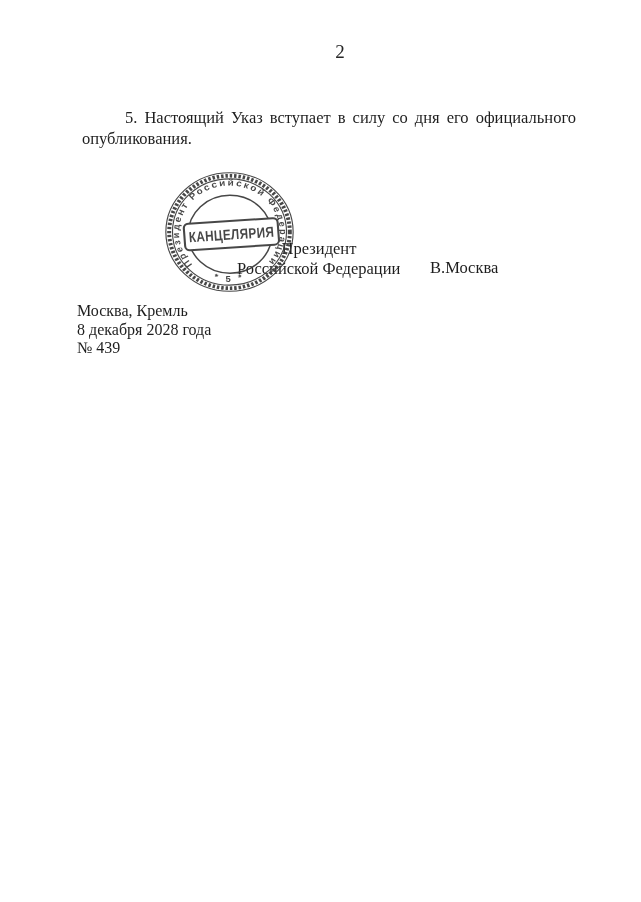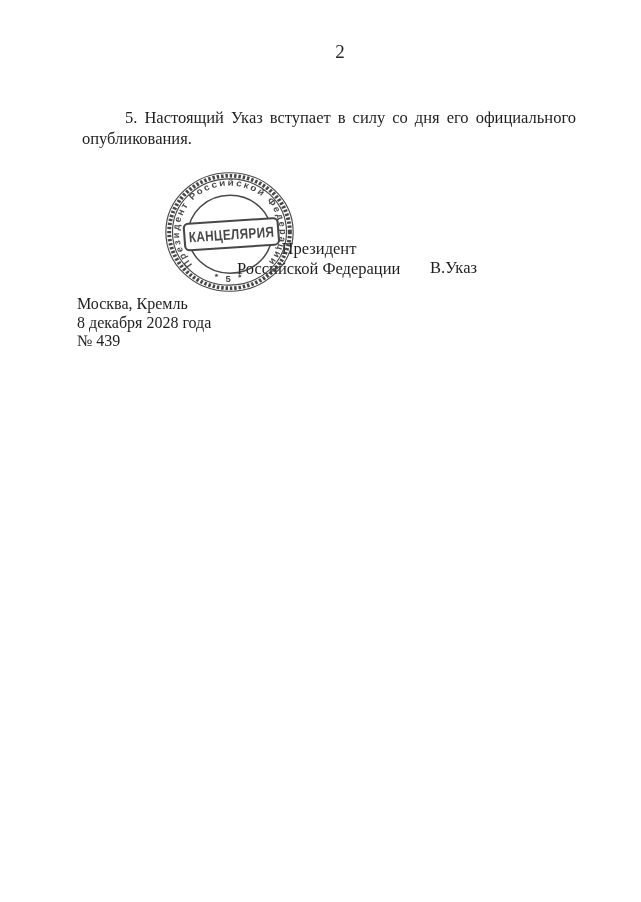--- a/index.html
+++ b/index.html
@@ -77,42 +77,42 @@
     font-size: 10px;
     letter-spacing: 3px;
   }
   .stamp-center-text {
     font-size: 16.5px;
     letter-spacing: 0.5px;
   }
   .footer {
     position: absolute;
     left: 77px;
-    top: 295px;
+    top: 302px;
     font-size: 16px;
     line-height: 18.6px;
     color: #1e1e1e;
     white-space: nowrap;
   }
 </style>
 </head>
 <body>
 
 <div class="page">
 
   <div class="page-number">2</div>
 
   <p class="paragraph">5. Настоящий Указ вступает в силу со дня его официального опубликования.</p>
 
   <div class="sig-titles">
     <div class="sig-title-1">Президент</div>
     <div class="sig-title-2">Российской Федерации</div>
   </div>
 
-  <div class="sig-name">В.Указ</div>
+  <div class="sig-name">В.Москва</div>
 
   <svg class="stamp" viewBox="0 0 140 140" preserveAspectRatio="none" xmlns="http://www.w3.org/2000/svg">
 
     <circle cx="70" cy="70" r="67" fill="none" stroke-width="1.2" stroke="#3a3a3a"></circle>
     <circle cx="70" cy="70" r="63.5" fill="none" stroke-width="4.2" stroke-dasharray="2.6 2" stroke="#3a3a3a"></circle>
     <circle cx="70" cy="70" r="60" fill="none" stroke-width="1.2" stroke="#3a3a3a"></circle>
 
     <circle cx="70.5" cy="72.5" r="44" fill="none" stroke-width="1.6" stroke="#3a3a3a"></circle>
 
     <rect x="22.5" y="57.5" width="99" height="30" rx="5" fill="#ffffff" stroke-width="2.2" transform="rotate(-4 72 72.5)" stroke="#3a3a3a"></rect>

